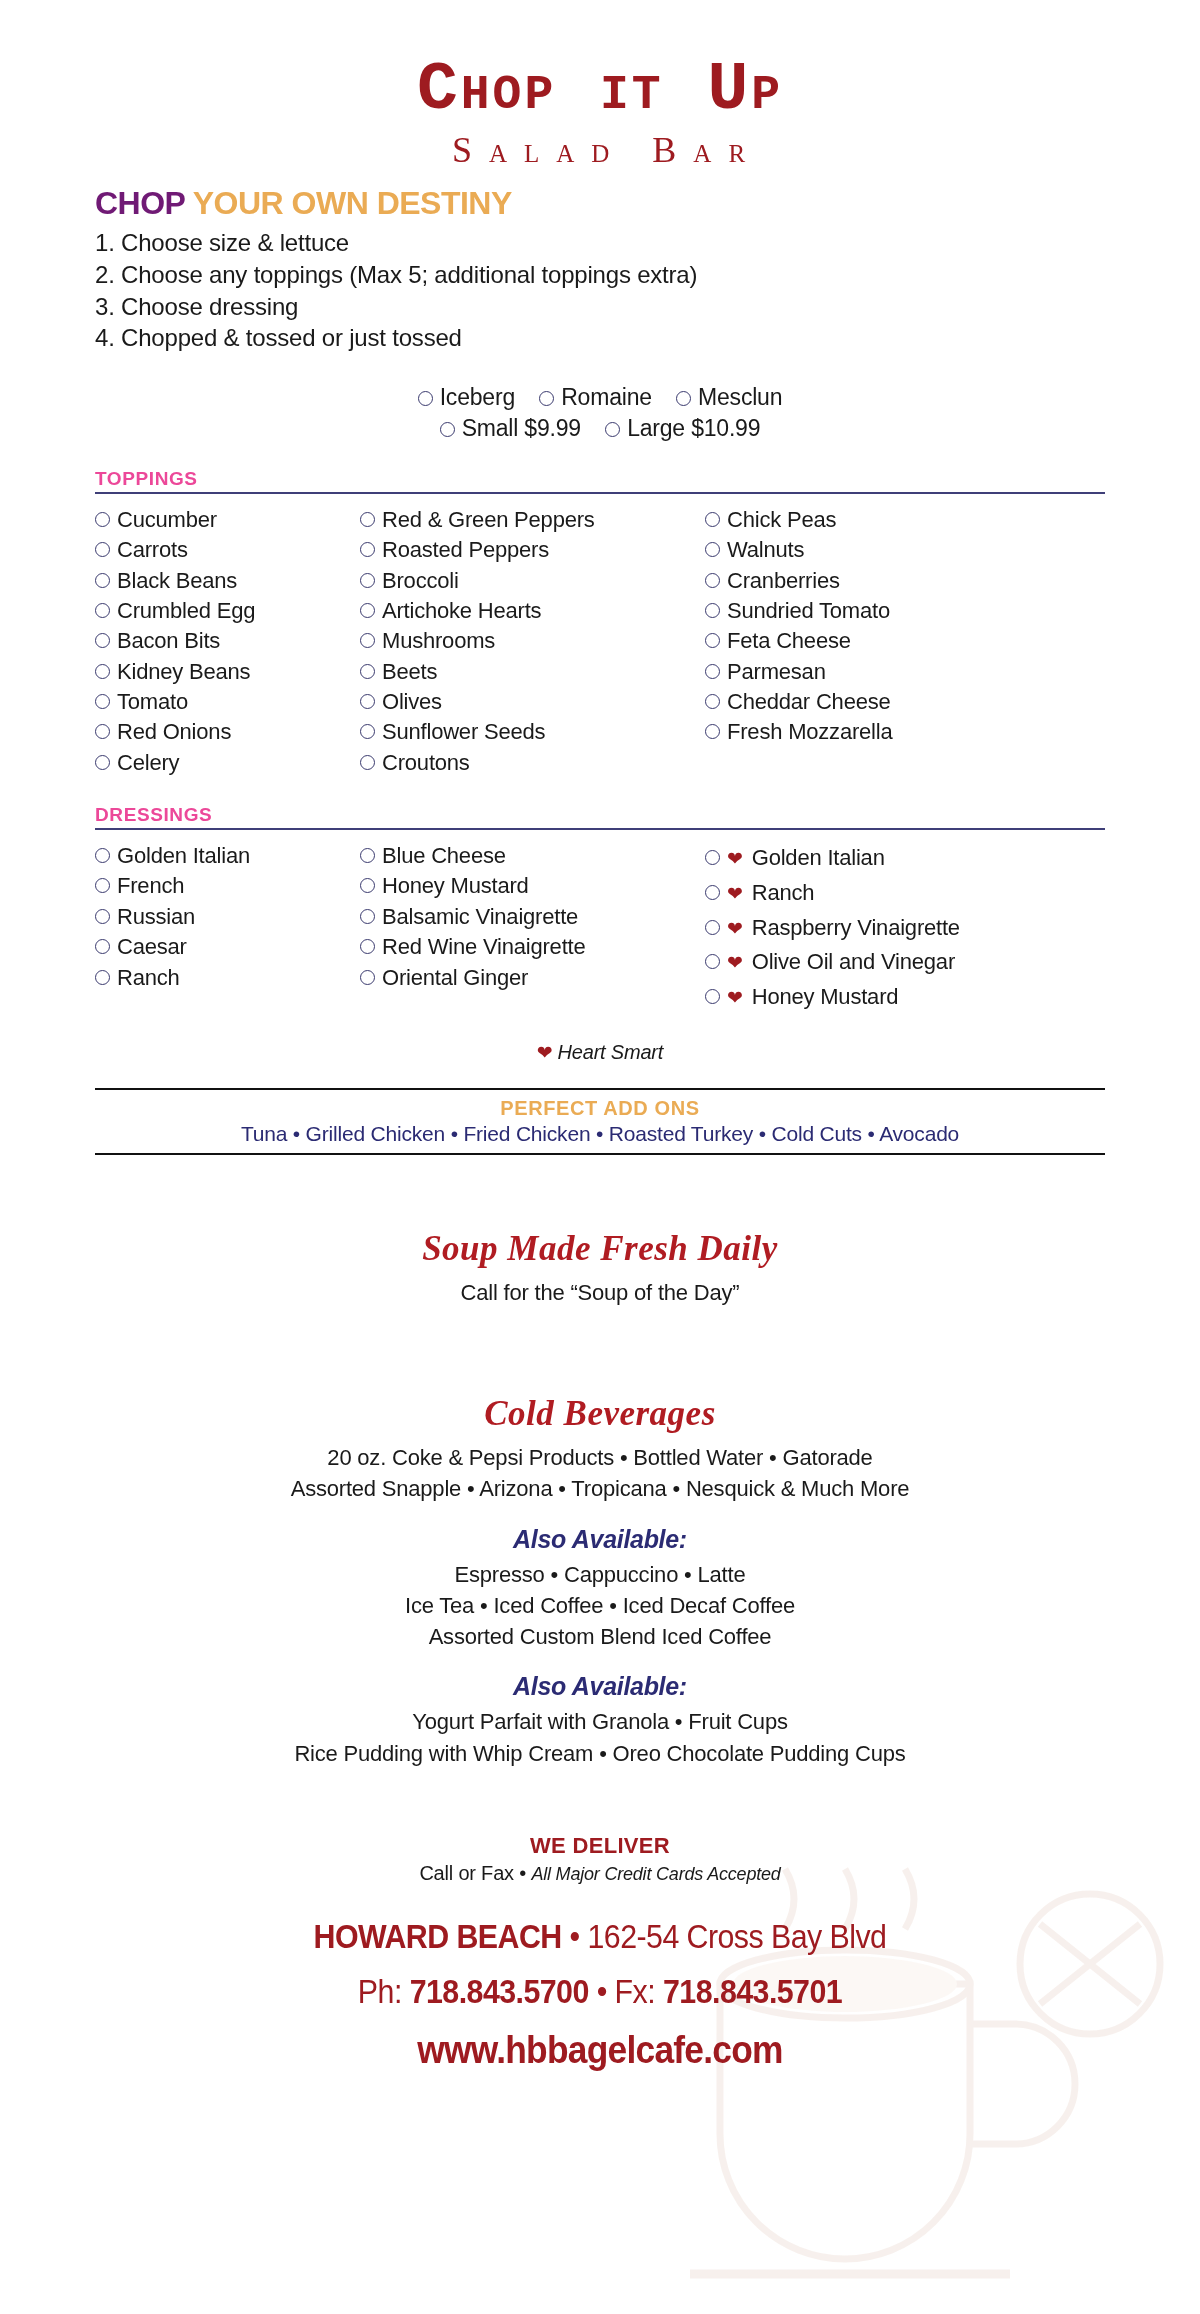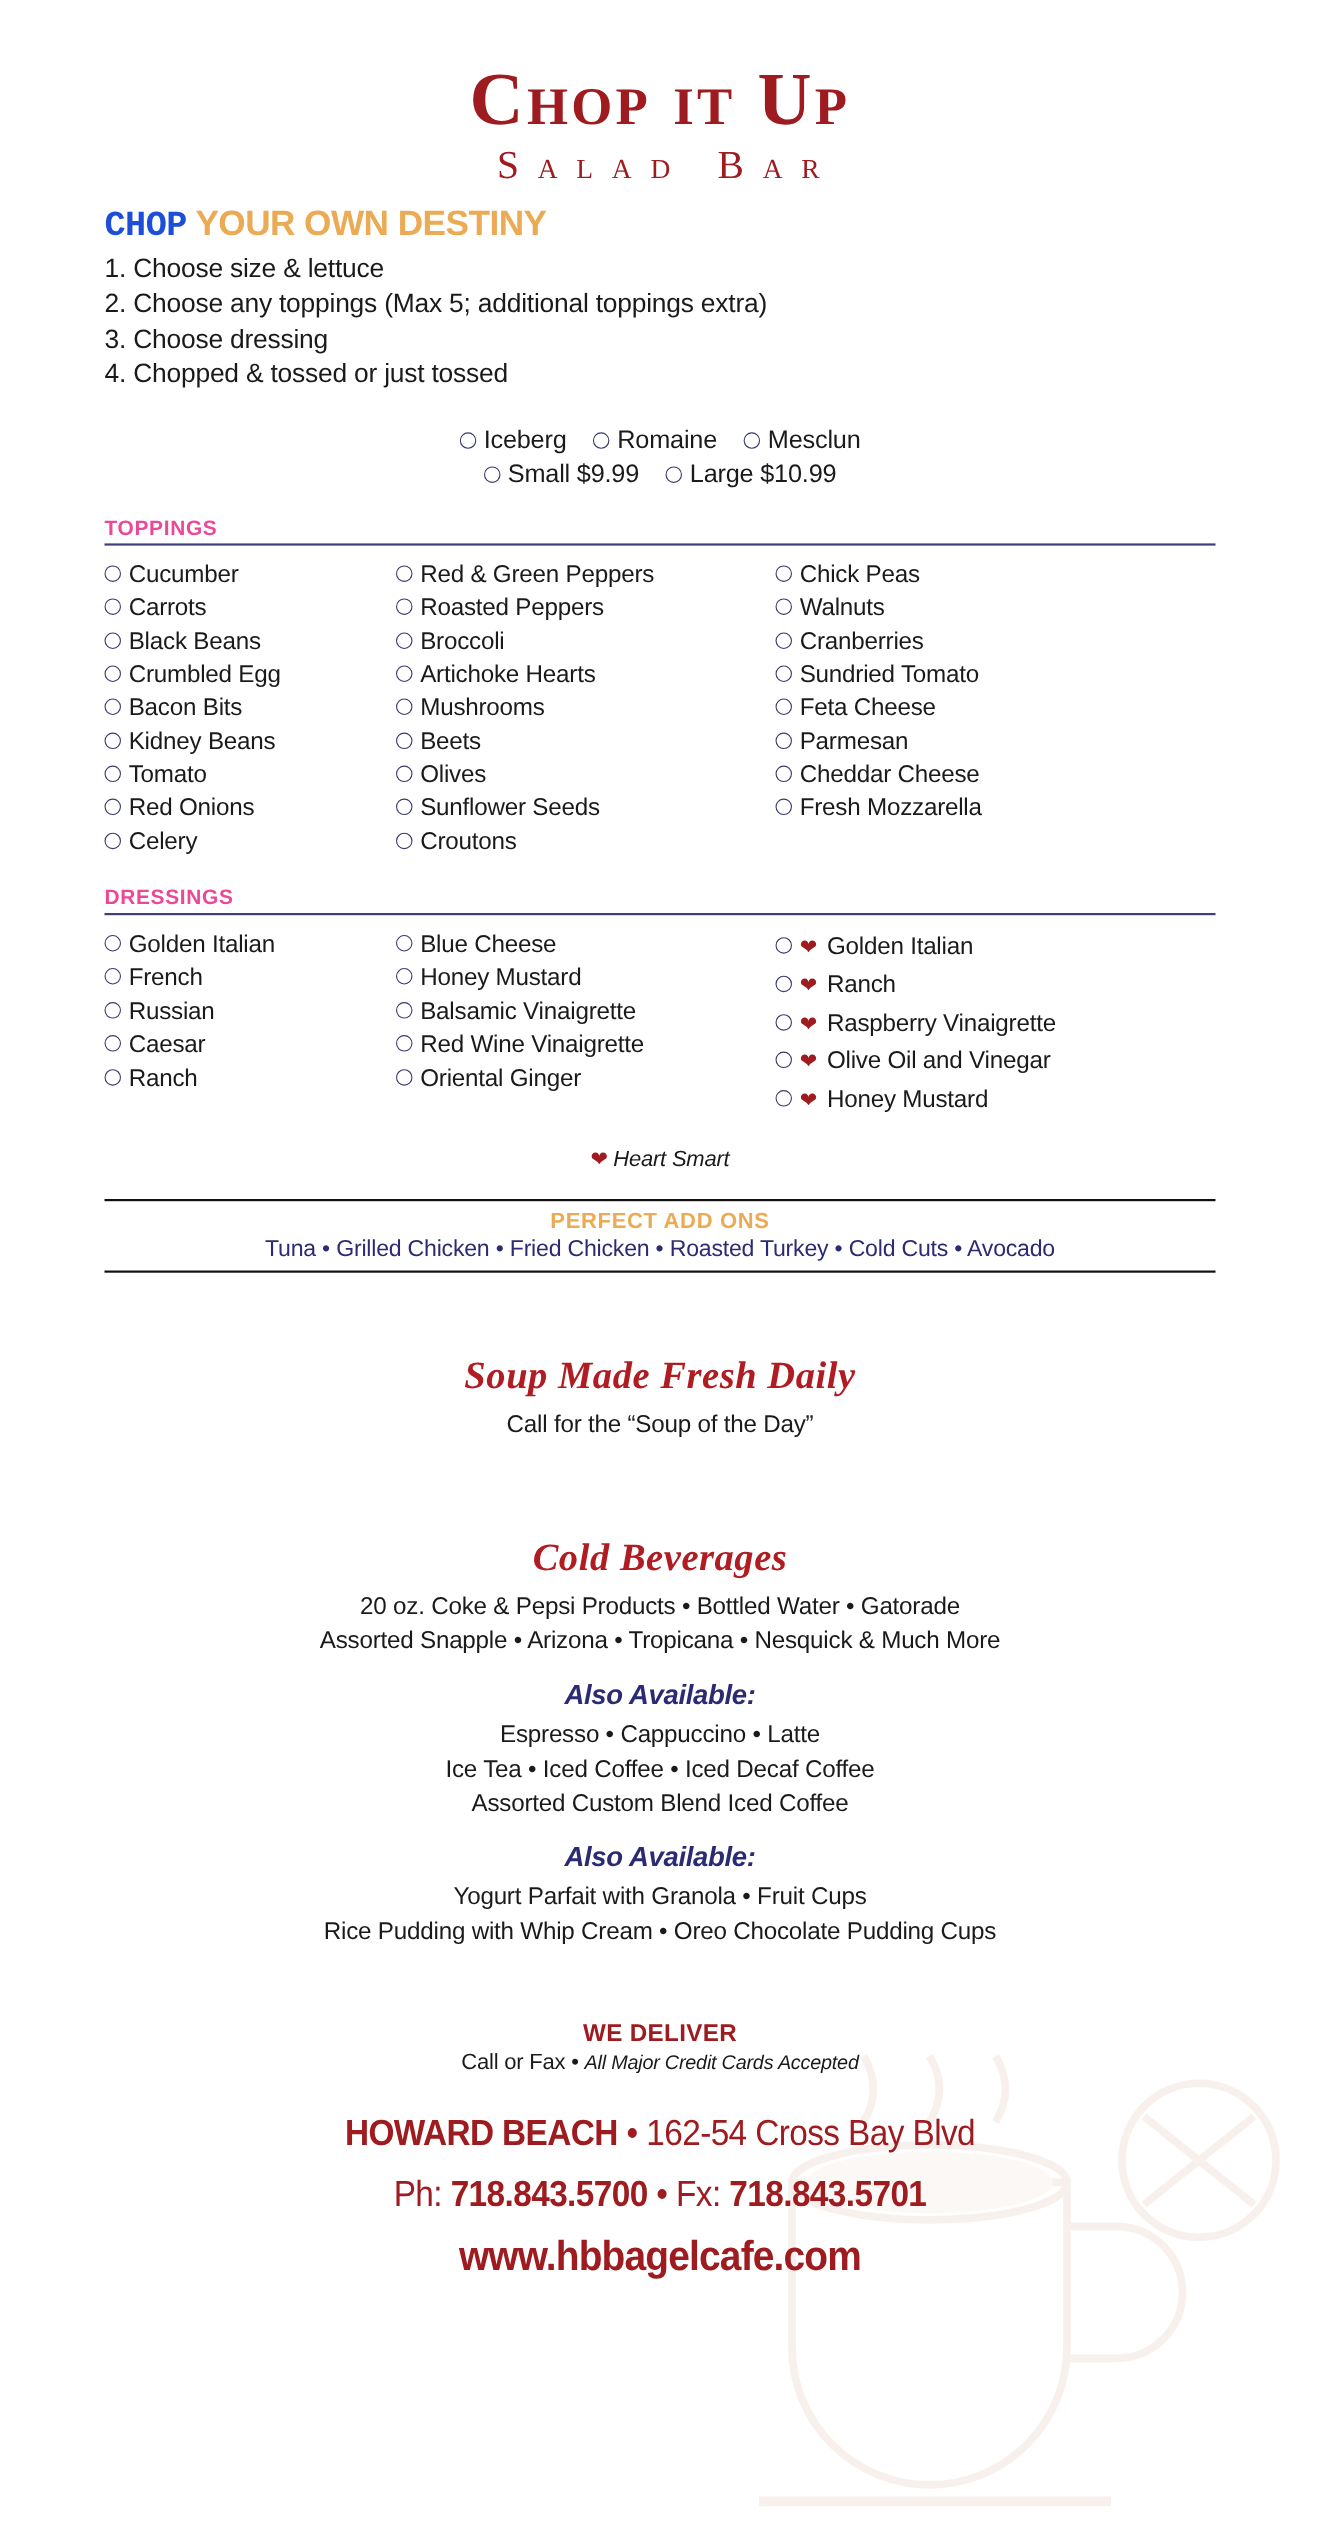--- a/index.html
+++ b/index.html
@@ -26,21 +26,21 @@
     opacity: 0.20;
     pointer-events: none;
     z-index: 0;
   }
 
   .content { position: relative; z-index: 2; }
 
   
   .brand { text-align: center; padding-top: 56px; }
   .brand-title {
-    font-family: Liberation Serif, serif;
+    font-family: Liberation Mono, monospace;
     color: #9e1b20;
     font-size: 68px;
     font-weight: 700;
     font-variant: small-caps;
     letter-spacing: 3px;
     line-height: 1;
     margin: 0;
   }
   .brand-sub {
     font-family: "Liberation Serif", "DejaVu Serif", serif;
@@ -54,21 +54,21 @@
 
   
   .instr-wrap { padding: 18px 0 0 95px; }
   .instr-head {
     font-size: 32px;
     font-weight: 700;
     letter-spacing: -0.5px;
     margin: 0 0 6px 0;
     line-height: 1.1;
   }
-  .instr-head .hl-red { color: #1d4ed8; font-family: Liberation Mono, monospace; }
+  .instr-head .hl-red { color: #701a75; }
   .instr-head .hl-gold { color: #eaab54; }
   .steps { list-style: none; margin: 0; padding: 0; }
   .steps li {
     font-size: 24px;
     line-height: 1.32;
     color: #1a1a1a;
     letter-spacing: -0.2px;
   }
 
   

